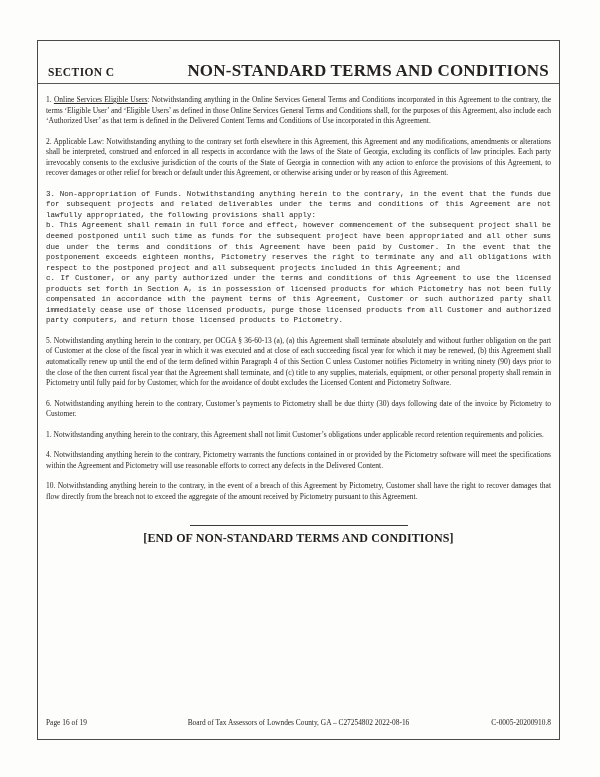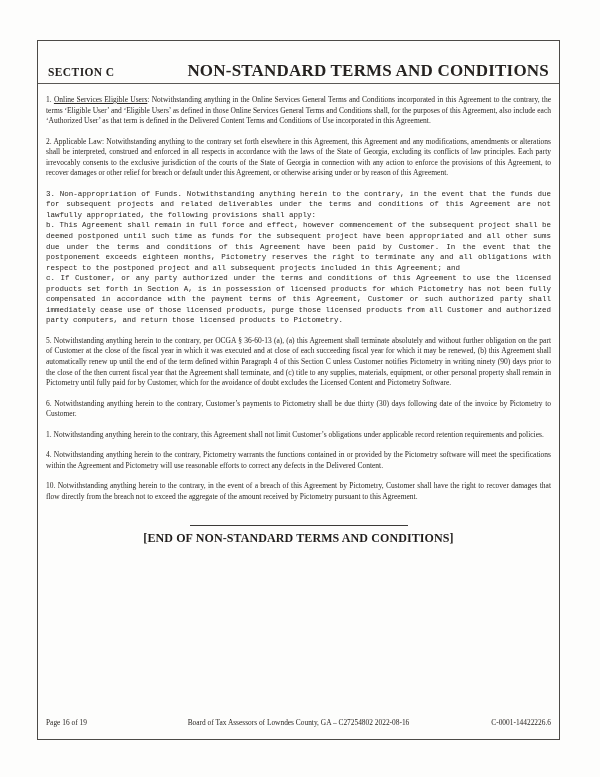--- a/index.html
+++ b/index.html
@@ -120,17 +120,17 @@
 
       <div class="end-block">
         <hr class="end-rule">
         <div class="end-text">[END OF NON-STANDARD TERMS AND CONDITIONS]</div>
       </div>
     </div>
 
     <div class="doc-footer">
       <span class="f-left">Page 16 of 19</span>
       <span class="f-center">Board of Tax Assessors of Lowndes County, GA – C27254802 2022-08-16</span>
-      <span class="f-right">C-0001-14422226.6</span>
+      <span class="f-right">C-0005-20200910.8</span>
     </div>
 
   </div>
 </div>
 
 </body></html>

